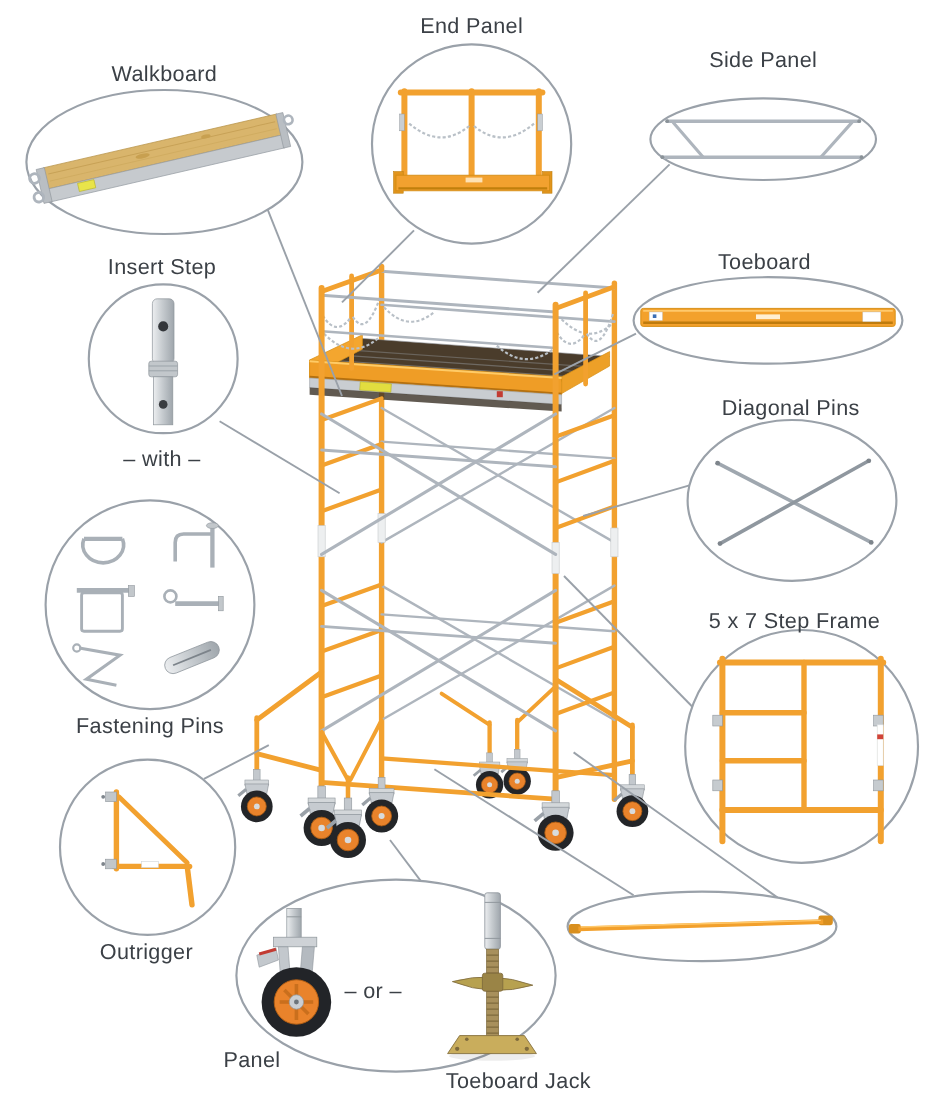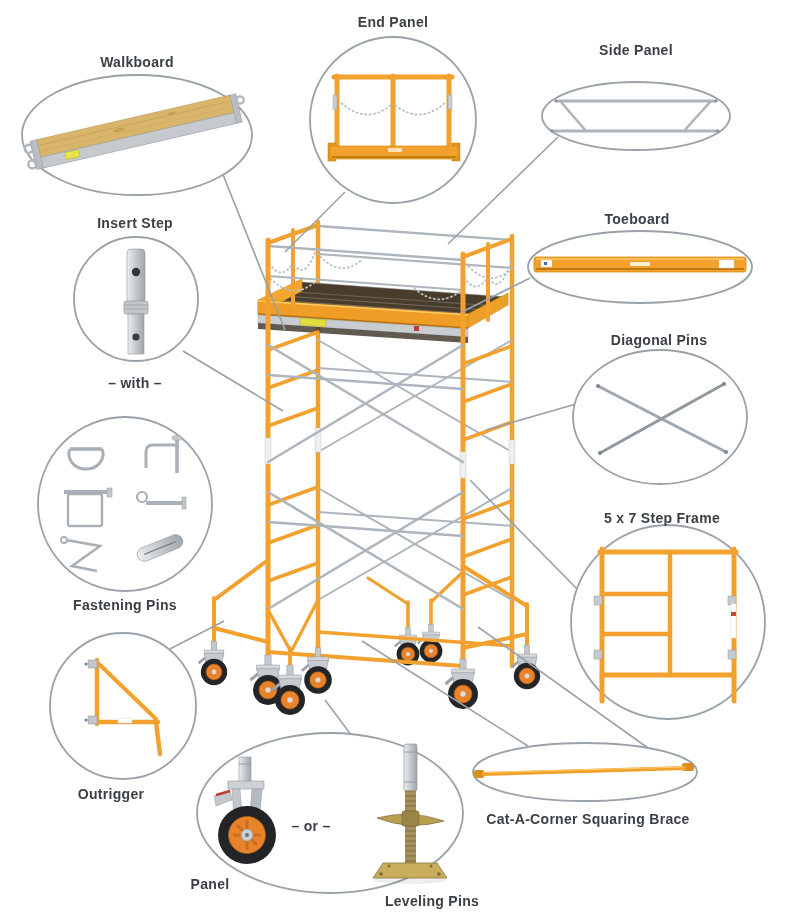--- a/index.html
+++ b/index.html
@@ -1,20 +1,20 @@
 <!DOCTYPE html>
 <html style="--scaffold-orange: #f2a12f; --scaffold-orange-dark: #d68e14; --metal-silver: #aeb5bd; --metal-silver-dark: #8f969c; --callout-gray: #9aa1a9; --label-text: #3b4046; --wood: #d9b56c; --deck-brown: #4a3c2b; --tire-black: #232528; --hub-orange: #e9832b; --jack-gold: #a8905c;"><head>
 <meta charset="utf-8">
 <style>
   html,body{margin:0;padding:0;background:#ffffff;}
   .stage{position:relative;width:785px;height:921px;background:#fff;overflow:hidden;
          font-family:"Liberation Sans",sans-serif;}
   .stage svg{position:absolute;left:0;top:0;}
   .lbl{position:absolute;transform:translate(-50%,-50%);white-space:nowrap;
-       font-size:14px;font-weight:700;letter-spacing:.3px;color:var(--label-text,#3b4046);}
+       font-size:18px;font-weight:400;letter-spacing:.3px;color:var(--label-text,#3b4046);}
   
   .co{fill:#ffffff;stroke:var(--callout-gray,#9aa1a9);stroke-width:1.8;}
   .ld{fill:none;stroke:var(--callout-gray,#9aa1a9);stroke-width:1.6;}
   .os{stroke:var(--scaffold-orange,#f2a12f);fill:none;stroke-linecap:round;}
   .ss{stroke:var(--metal-silver,#aeb5bd);fill:none;stroke-linecap:round;}
   .chain{stroke:#b9c0c7;fill:none;stroke-width:1.8;stroke-dasharray:2.6 1.8;}
 </style>
 </head>
 <body>
 
@@ -344,21 +344,20 @@
         <circle cx="431" cy="866" r="1.5" fill="#7e6a3c"></circle>
   </g>
 </svg>
 
   <div class="lbl" style="left:137px;top:62px">Walkboard</div>
   <div class="lbl" style="left:393px;top:22px">End Panel</div>
   <div class="lbl" style="left:636px;top:50px">Side Panel</div>
   <div class="lbl" style="left:135px;top:223px">Insert Step</div>
   <div class="lbl" style="left:135px;top:383px">– with –</div>
   <div class="lbl" style="left:125px;top:605px">Fastening Pins</div>
-  <div class="lbl" style="left:111px;top:794px">Outrigger</div>
+  <div class="lbl" style="left:122px;top:794px">Outrigger</div>
   <div class="lbl" style="left:637px;top:219px">Toeboard</div>
   <div class="lbl" style="left:659px;top:340px">Diagonal Pins</div>
   <div class="lbl" style="left:662px;top:518px">5 x 7 Step Frame</div>
-  <div class="lbl" style="left:588px;top:819px">Cat-A-Corner Squaring Brace</div>
   <div class="lbl" style="left:210px;top:884px">Panel</div>
   <div class="lbl" style="left:311px;top:826px">– or –</div>
-  <div class="lbl" style="left:432px;top:901px">Leveling Pins</div>
+  <div class="lbl" style="left:432px;top:901px">Toeboard Jack</div>
 </div>
 
 </body></html>

